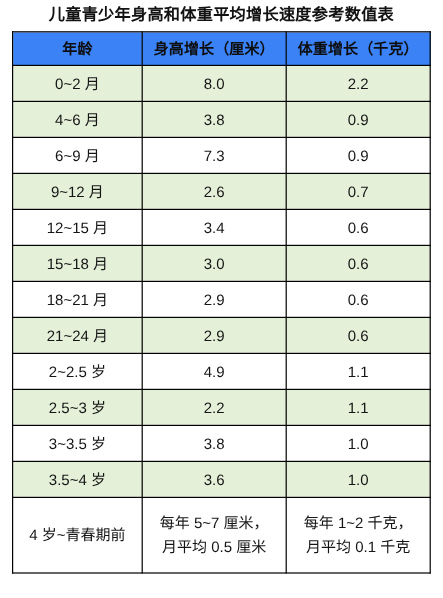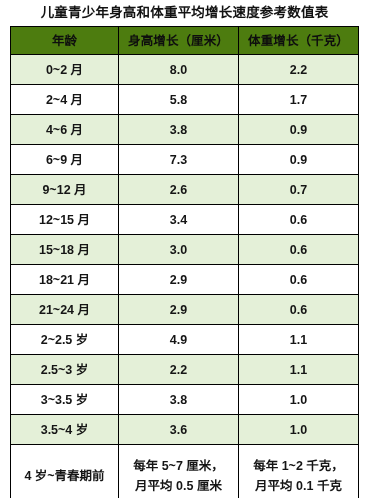--- a/index.html
+++ b/index.html
@@ -62,33 +62,33 @@
     text-align: center;
     vertical-align: middle;
     padding: 0;
     font-size: 12px;
     line-height: 14px;
     color: #151515;
   }
 
   
   table.growth-table thead th {
-    background: #4d7c0f;
+    background: #3b82f6;
     height: 27px;
     font-weight: 700;
     font-size: 12.5px;
     color: #0e0e0e;
     letter-spacing: 0.1px;
     white-space: nowrap;
   }
 
   
   table.growth-table tbody td {
     height: 29px;
-    font-weight: 700;
+    font-weight: 400;
     font-size: 12.5px;
     white-space: nowrap;
     margin-top: 28px;
   }
 
   table.growth-table tbody tr.shade td {
     background: #e4f0d8;
   }
   table.growth-table tbody tr.plain td {
     background: #ffffff;
@@ -128,25 +128,20 @@
           <th>体重增长（千克）</th>
         </tr>
       </thead>
       <tbody>
 
         <tr class="shade">
           <td>0~2 月</td>
           <td>8.0</td>
           <td>2.2</td>
         </tr>
-        <tr class="plain">
-          <td>2~4 月</td>
-          <td>5.8</td>
-          <td>1.7</td>
-        </tr>
         <tr class="shade">
           <td>4~6 月</td>
           <td>3.8</td>
           <td>0.9</td>
         </tr>
         <tr class="plain">
           <td>6~9 月</td>
           <td>7.3</td>
           <td>0.9</td>
         </tr>

